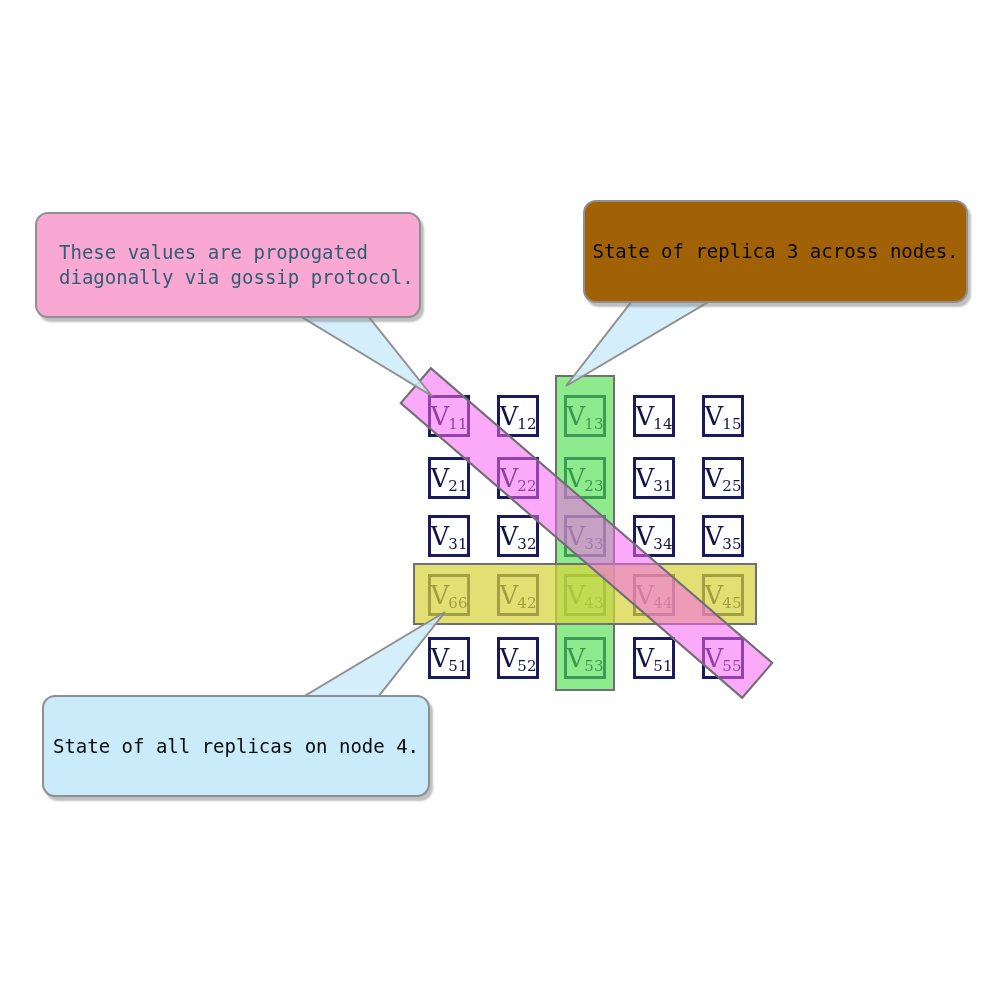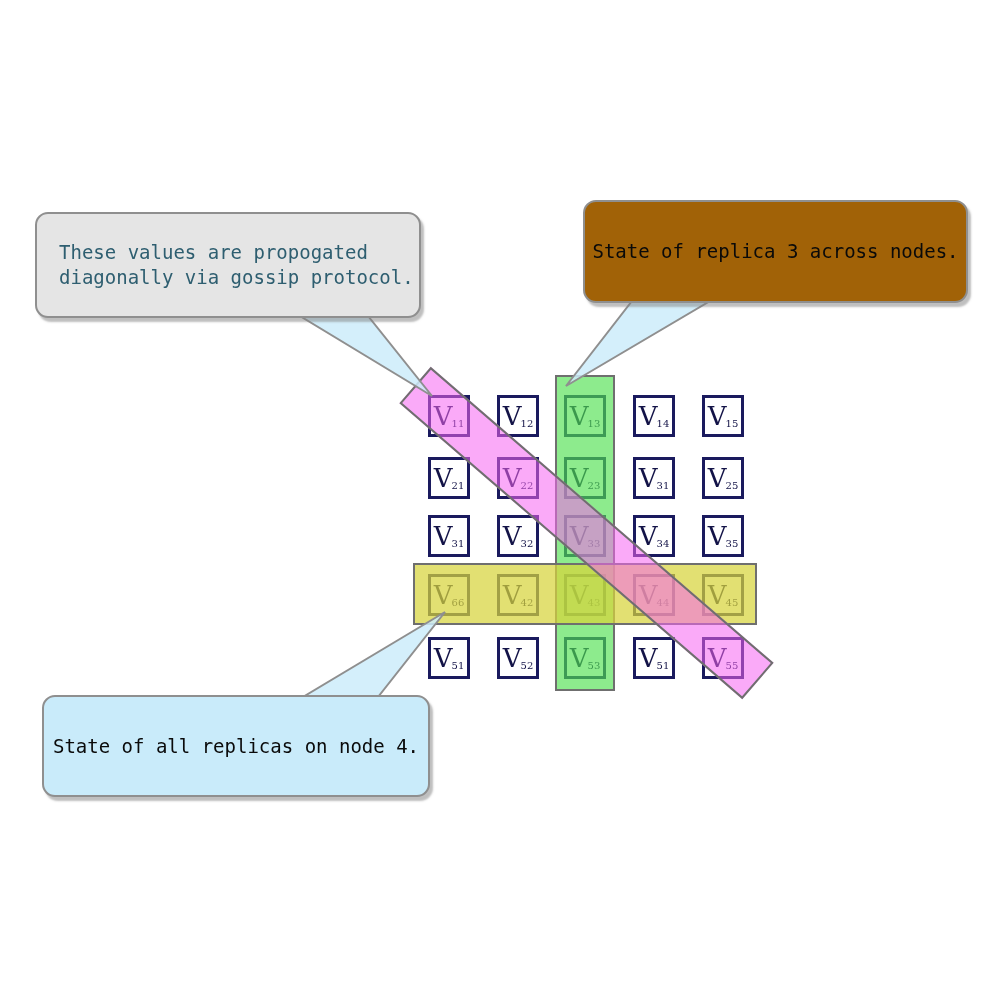--- a/index.html
+++ b/index.html
@@ -8,21 +8,21 @@
     overflow:hidden;font-family:"DejaVu Sans Mono",monospace;
   }
   
   .cell{
     position:absolute;width:42px;height:42px;box-sizing:border-box;
     border:3px solid #1a1a5e;background:#ffffff;z-index:1;
     display:flex;align-items:center;justify-content:center;
     font-family:"DejaVu Serif",serif;color:#131347;
   }
   .cell .base{font-size:26px;line-height:1;}
-  .cell .sub{font-size:10px;line-height:1;position:relative;top:8px;margin-left:-1px;}
+  .cell .sub{font-size:15px;line-height:1;position:relative;top:8px;margin-left:-1px;}
   
   .hl{position:absolute;box-sizing:border-box;border:2px solid #6f6f6f;}
   #hl-col{left:555px;top:375px;width:60px;height:316px;z-index:2;}
   #hl-row{left:413px;top:563px;width:344px;height:62px;z-index:3;}
   #hl-diag{left:360px;top:509px;width:453px;height:48px;z-index:4;transform:rotate(40.8deg);}
   
   #tails{position:absolute;left:0;top:0;z-index:5;pointer-events:none;}
   
   .bubble{
     position:absolute;box-sizing:border-box;z-index:6;
@@ -146,21 +146,21 @@
   <div id="hl-col" class="hl" style="background: rgba(80, 225, 80, 0.65); border-color: rgb(111, 111, 111);"></div>
   <div id="hl-row" class="hl" style="background: rgba(215, 212, 60, 0.72); border-color: rgb(111, 111, 111);"></div>
   <div id="hl-diag" class="hl" style="background: rgba(246, 100, 242, 0.55); border-color: rgb(111, 111, 111);"></div>
 
   <svg id="tails" width="1000" height="1000">
     <polygon id="tail-gossip" points="300,316 368,316 432,396" stroke="#8f8f8f" stroke-width="2" fill="rgba(205,236,250,0.85)"></polygon>
     <polygon id="tail-replica3" points="632,301 710,301 566,386" stroke="#8f8f8f" stroke-width="2" fill="rgba(205,236,250,0.85)"></polygon>
     <polygon id="tail-node4" points="303,697 378,697 445,612" stroke="#8f8f8f" stroke-width="2" fill="rgba(205,236,250,0.85)"></polygon>
   </svg>
 
-  <div id="bubble-gossip" class="bubble" style="background: #e5e5e5; border-color: rgb(143, 143, 143); color: rgb(46, 94, 112);">
+  <div id="bubble-gossip" class="bubble" style="background: #f9a8d4; border-color: rgb(143, 143, 143); color: rgb(46, 94, 112);">
     <div>These values are propogated</div>
     <div>diagonally via gossip protocol.</div>
   </div>
 
   <div id="bubble-replica3" class="bubble" style="background: #a16207; border-color: rgb(143, 143, 143); color: rgb(10, 10, 10);">
     <div>State of replica 3 across nodes.</div>
   </div>
 
   <div id="bubble-node4" class="bubble" style="background: rgb(201, 235, 250); border-color: rgb(143, 143, 143); color: rgb(10, 10, 10);">
     <div>State of all replicas on node 4.</div>

